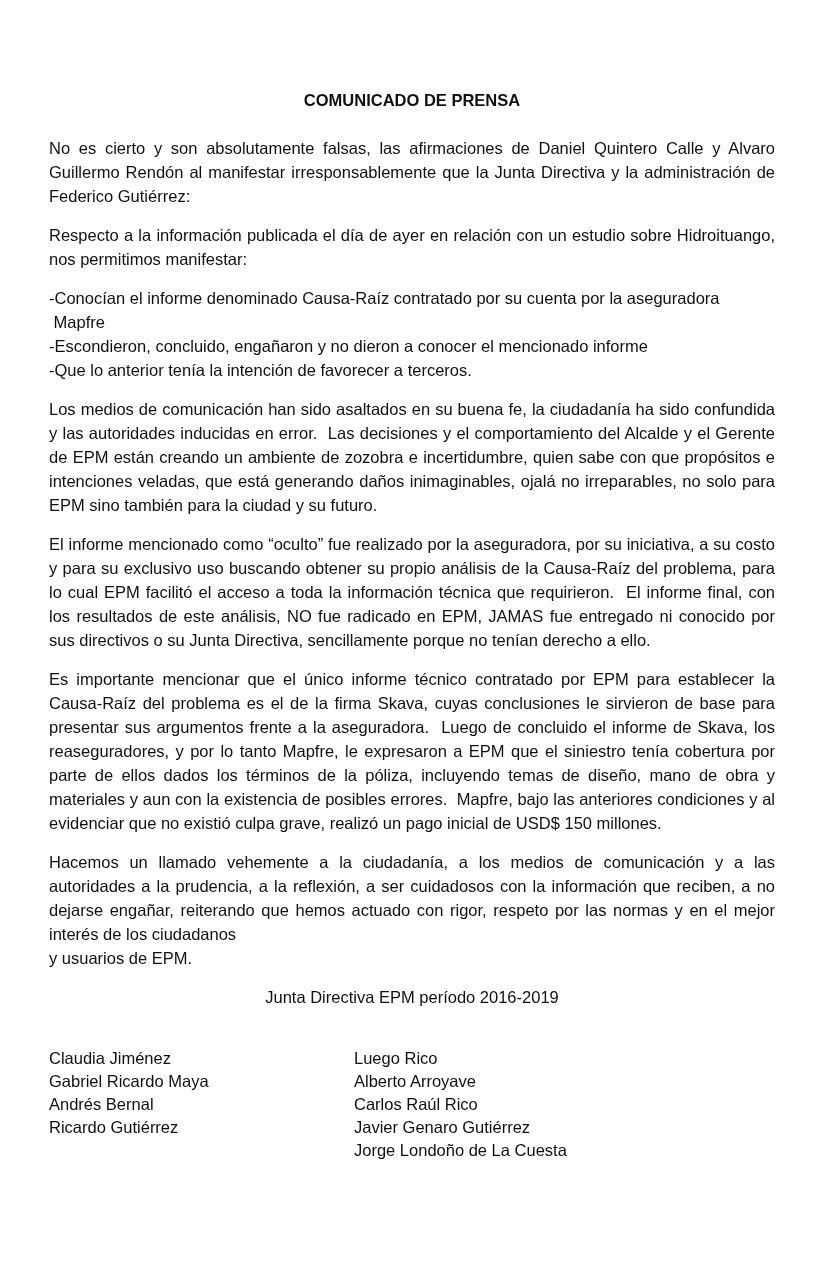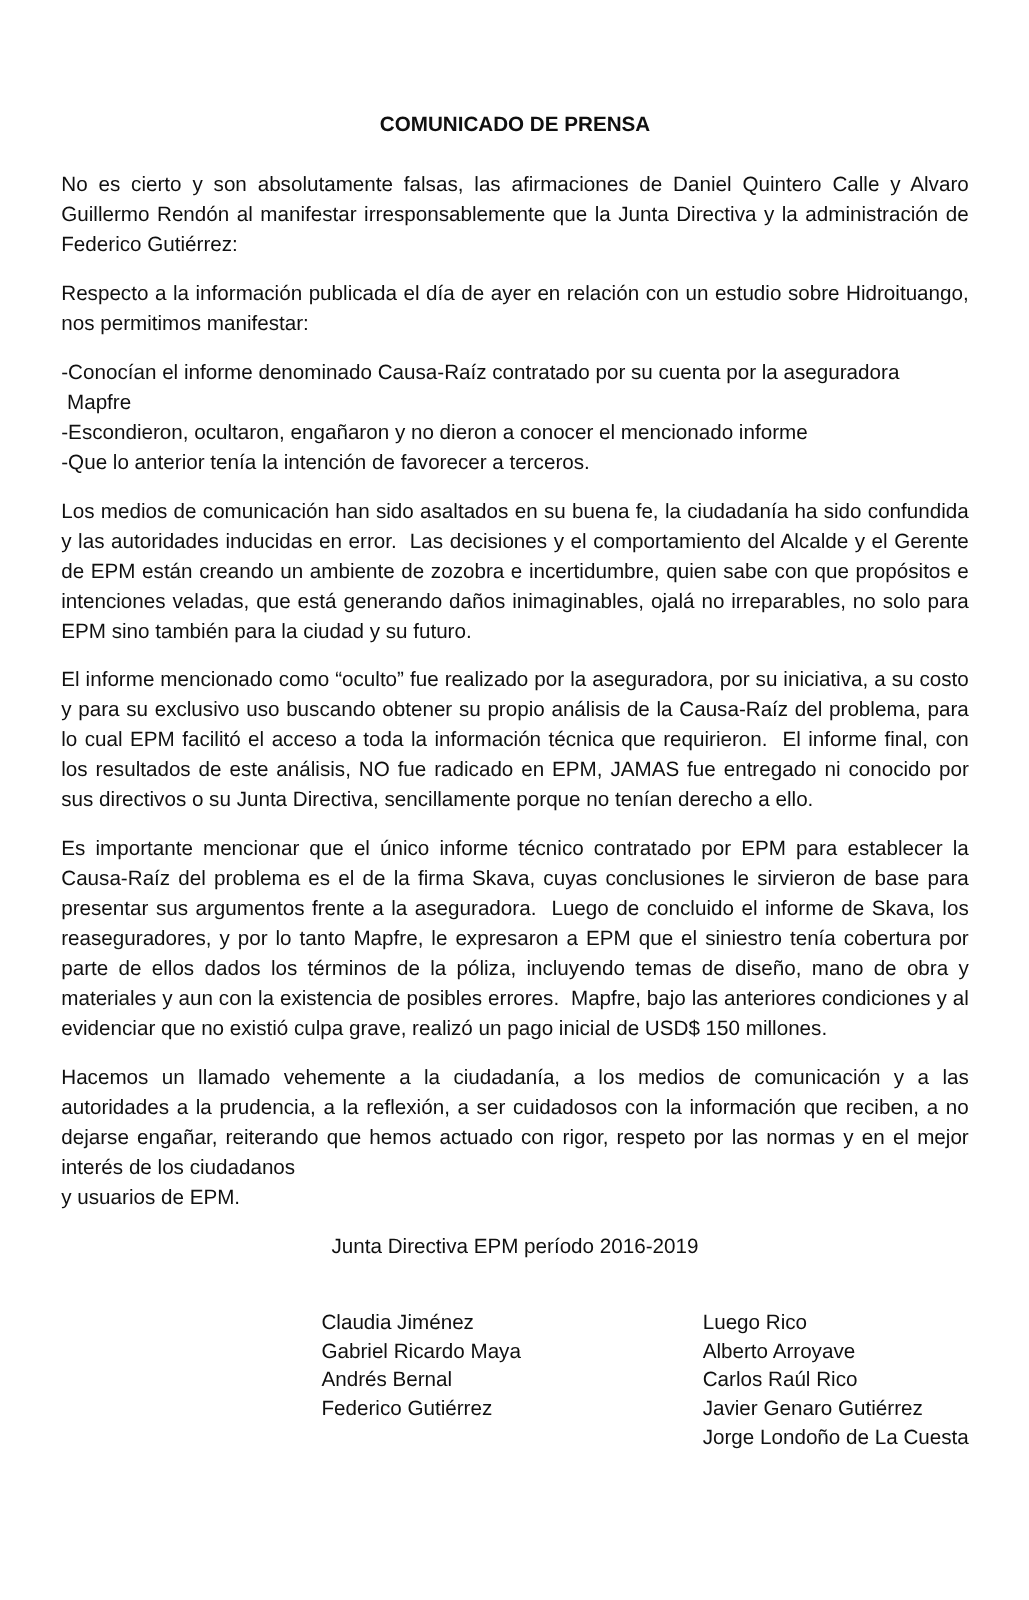--- a/index.html
+++ b/index.html
@@ -40,21 +40,20 @@
     white-space: pre-wrap;
   }
   .signature {
     margin: 0 0 38px 0;
     text-align: center;
     white-space: pre-wrap;
   }
   .signatories {
     display: flex;
     flex-direction: row;
-    justify-content: flex-end;
   }
   .sig-col {
     display: flex;
     flex-direction: column;
   }
   .sig-col.first {
     width: 305px;
     flex: 0 0 305px;
   }
   .sig-name {
@@ -69,41 +68,41 @@
 
   <h1 class="doc-title">COMUNICADO DE PRENSA</h1>
 
   <p class="para">No es cierto y son absolutamente falsas, las afirmaciones de Daniel Quintero Calle y Alvaro Guillermo Rendón al manifestar irresponsablemente que la Junta Directiva y la administración de Federico Gutiérrez:</p>
 
   <p class="para">Respecto a la información publicada el día de ayer en relación con un estudio sobre Hidroituango, nos permitimos manifestar:</p>
 
   <div class="claims">
     <p class="claim">-Conocían el informe denominado Causa-Raíz contratado por su cuenta por la aseguradora
  Mapfre</p>
-    <p class="claim">-Escondieron, ocultaron, engañaron y no dieron a conocer el mencionado informe</p>
+    <p class="claim">-Escondieron, concluido, engañaron y no dieron a conocer el mencionado informe</p>
     <p class="claim">-Que lo anterior tenía la intención de favorecer a terceros.</p>
   </div>
 
   <p class="para">Los medios de comunicación han sido asaltados en su buena fe, la ciudadanía ha sido confundida y las autoridades inducidas en error.  Las decisiones y el comportamiento del Alcalde y el Gerente de EPM están creando un ambiente de zozobra e incertidumbre, quien sabe con que propósitos e intenciones veladas, que está generando daños inimaginables, ojalá no irreparables, no solo para EPM sino también para la ciudad y su futuro.</p>
 
   <p class="para">El informe mencionado como “oculto” fue realizado por la aseguradora, por su iniciativa, a su costo y para su exclusivo uso buscando obtener su propio análisis de la Causa-Raíz del problema, para lo cual EPM facilitó el acceso a toda la información técnica que requirieron.  El informe final, con los resultados de este análisis, NO fue radicado en EPM, JAMAS fue entregado ni conocido por sus directivos o su Junta Directiva, sencillamente porque no tenían derecho a ello.</p>
 
   <p class="para">Es importante mencionar que el único informe técnico contratado por EPM para establecer la Causa-Raíz del problema es el de la firma Skava, cuyas conclusiones le sirvieron de base para presentar sus argumentos frente a la aseguradora.  Luego de concluido el informe de Skava, los reaseguradores, y por lo tanto Mapfre, le expresaron a EPM que el siniestro tenía cobertura por parte de ellos dados los términos de la póliza, incluyendo temas de diseño, mano de obra y materiales y aun con la existencia de posibles errores.  Mapfre, bajo las anteriores condiciones y al evidenciar que no existió culpa grave, realizó un pago inicial de USD$ 150 millones.</p>
 
   <p class="para">Hacemos un llamado vehemente a la ciudadanía, a los medios de comunicación y a las autoridades a la prudencia, a la reflexión, a ser cuidadosos con la información que reciben, a no dejarse engañar, reiterando que hemos actuado con rigor, respeto por las normas y en el mejor interés de los ciudadanos
 y usuarios de EPM.</p>
 
   <p class="signature">Junta Directiva EPM período 2016-2019</p>
 
   <div class="signatories">
     <div class="sig-col first">
       <p class="sig-name">Claudia Jiménez</p>
       <p class="sig-name">Gabriel Ricardo Maya</p>
       <p class="sig-name">Andrés Bernal</p>
-      <p class="sig-name">Federico Gutiérrez</p>
+      <p class="sig-name">Ricardo Gutiérrez</p>
     </div>
     <div class="sig-col">
       <p class="sig-name">Luego Rico</p>
       <p class="sig-name">Alberto Arroyave</p>
       <p class="sig-name">Carlos Raúl Rico</p>
       <p class="sig-name">Javier Genaro Gutiérrez</p>
       <p class="sig-name">Jorge Londoño de La Cuesta</p>
     </div>
   </div>
 

